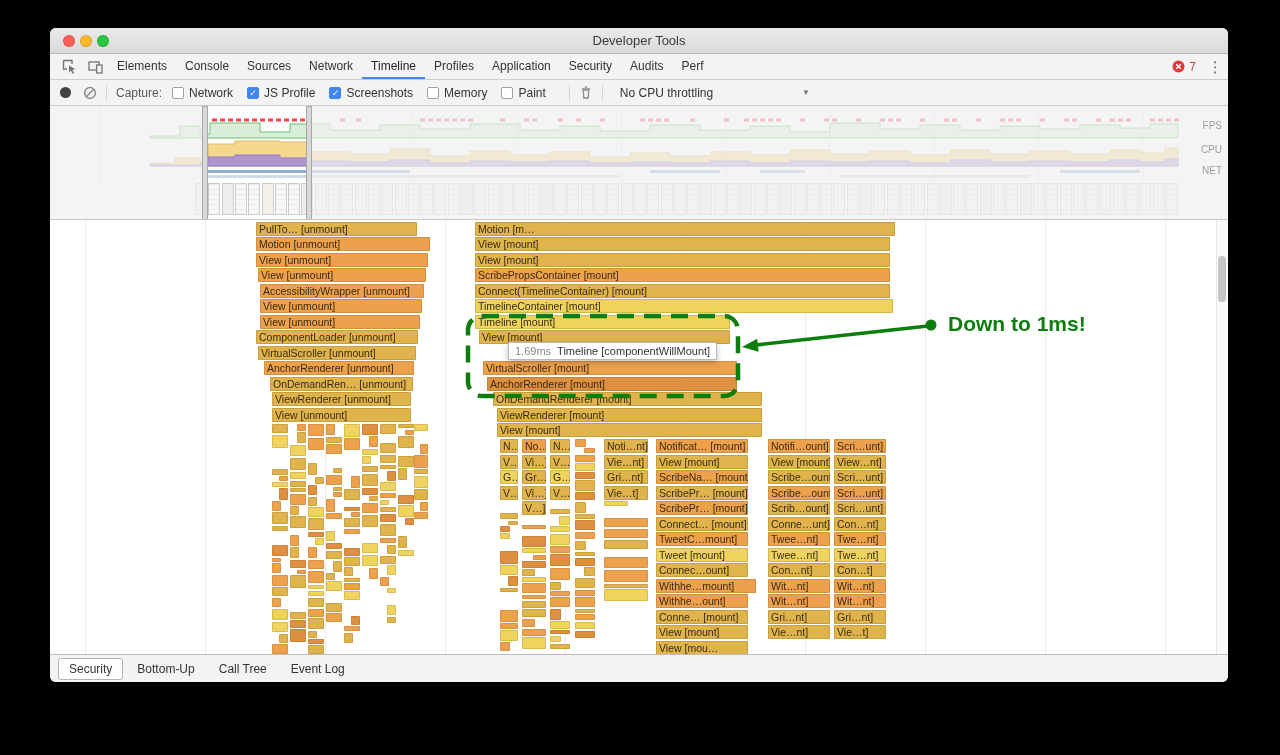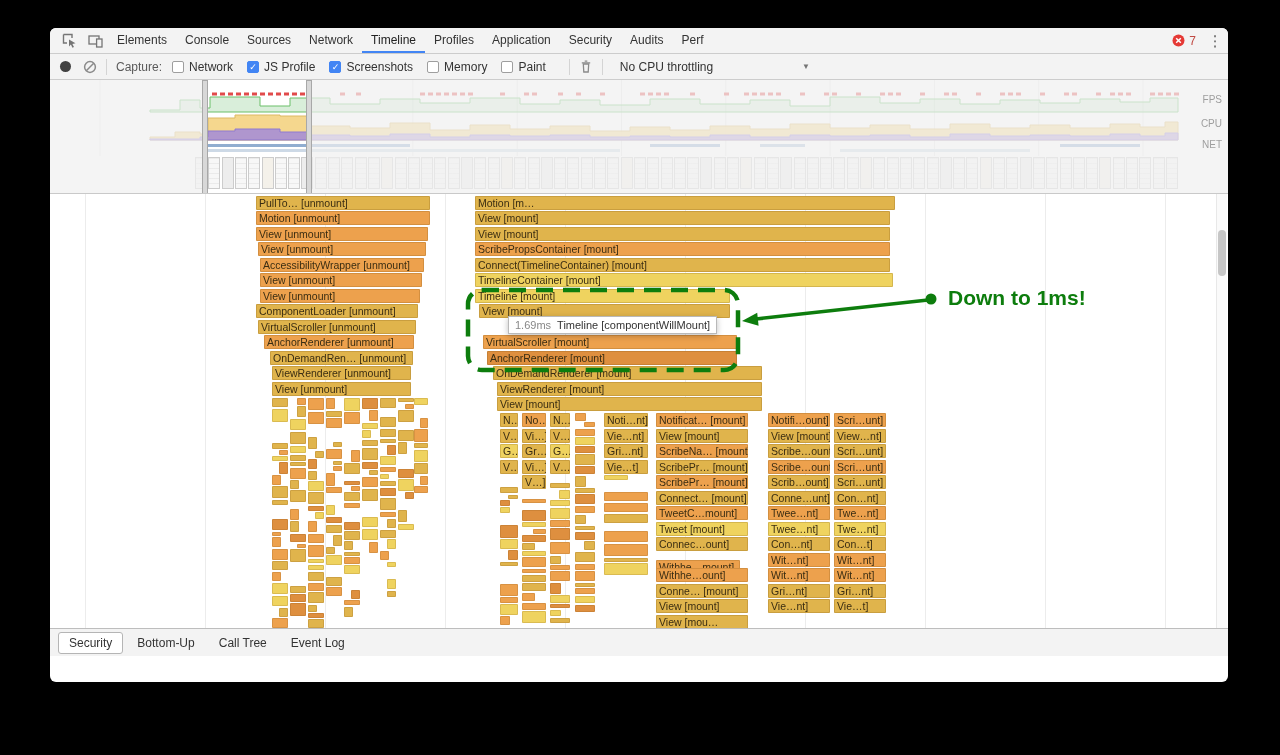--- a/index.html
+++ b/index.html
@@ -72,20 +72,26 @@
   .btab{padding:3px 10px;color:#333;white-space:nowrap;}
   .btab.selected{background:#fff;border:1px solid #b5b5b5;border-radius:3px;}
   svg{display:block;}
 </style>
 </head>
 <body>
 
 <div class="screen">
   <div class="window">
 
+    <div class="titlebar">
+      <span class="light red"></span>
+      <span class="light yellow"></span>
+      <span class="light green"></span>
+      <div class="title">Developer Tools</div>
+    </div>
 
     <div class="tabbar">
       <span class="icon-btn">
         <svg width="15" height="15" viewBox="0 0 15 15">
             <path d="M1.5 1.5 H10 V5 M1.5 1.5 V10 H5" fill="none" stroke="#757575" stroke-width="1.4"></path>
             <polygon points="7,6.5 13.5,10.3 10.4,10.9 12,14 10.4,14.7 8.9,11.6 7,13.5" fill="#757575"></polygon>
           </svg>
       </span>
       <span class="icon-btn">
         <svg width="15" height="14" viewBox="0 0 15 14">
@@ -351,21 +357,21 @@
     <div class="gridline" style="left: 35px;"></div>
         <div class="gridline" style="left: 155px;"></div>
         <div class="gridline" style="left: 275px;"></div>
         <div class="gridline" style="left: 395px;"></div>
         <div class="gridline" style="left: 515px;"></div>
         <div class="gridline" style="left: 635px;"></div>
         <div class="gridline" style="left: 755px;"></div>
         <div class="gridline" style="left: 875px;"></div>
         <div class="gridline" style="left: 995px;"></div>
         <div class="gridline" style="left: 1115px;"></div>
-        <div class="fbar" style="left: 206px; top: 2px; width: 174px; background: rgb(224, 180, 76);">PullTo… [unmount]</div>
+        <div class="fbar" style="left: 206px; top: 2px; width: 161px; background: rgb(224, 180, 76);">PullTo… [unmount]</div>
         <div class="fbar" style="left: 206px; top: 17px; width: 174px; background: rgb(237, 161, 77);">Motion [unmount]</div>
         <div class="fbar" style="left: 206px; top: 33px; width: 172px; background: rgb(237, 161, 77);">View [unmount]</div>
         <div class="fbar" style="left: 208px; top: 48px; width: 168px; background: rgb(237, 161, 77);">View [unmount]</div>
         <div class="fbar" style="left: 210px; top: 64px; width: 164px; background: rgb(237, 161, 77);">AccessibilityWrapper [unmount]</div>
         <div class="fbar" style="left: 210px; top: 79px; width: 162px; background: rgb(237, 161, 77);">View [unmount]</div>
         <div class="fbar" style="left: 210px; top: 95px; width: 160px; background: rgb(237, 161, 77);">View [unmount]</div>
         <div class="fbar" style="left: 206px; top: 110px; width: 162px; background: rgb(224, 180, 76);">ComponentLoader [unmount]</div>
         <div class="fbar" style="left: 208px; top: 126px; width: 158px; background: rgb(224, 180, 76);">VirtualScroller [unmount]</div>
         <div class="fbar" style="left: 214px; top: 141px; width: 150px; background: rgb(237, 161, 77);">AnchorRenderer [unmount]</div>
         <div class="fbar" style="left: 220px; top: 157px; width: 143px; background: rgb(224, 180, 76);">OnDemandRen… [unmount]</div>
@@ -421,21 +427,21 @@
         <div class="fbar" style="left: 784px; top: 297px; width: 52px; background: rgb(224, 180, 76);">Con…nt]</div>
         <div class="fbar" style="left: 606px; top: 312px; width: 92px; background: rgb(237, 161, 77);">TweetC…mount]</div>
         <div class="fbar" style="left: 718px; top: 312px; width: 62px; background: rgb(237, 161, 77);">Twee…nt]</div>
         <div class="fbar" style="left: 784px; top: 312px; width: 52px; background: rgb(237, 161, 77);">Twe…nt]</div>
         <div class="fbar" style="left: 606px; top: 328px; width: 92px; background: rgb(239, 211, 95);">Tweet [mount]</div>
         <div class="fbar" style="left: 718px; top: 328px; width: 62px; background: rgb(239, 211, 95);">Twee…nt]</div>
         <div class="fbar" style="left: 784px; top: 328px; width: 52px; background: rgb(239, 211, 95);">Twe…nt]</div>
         <div class="fbar" style="left: 606px; top: 343px; width: 92px; background: rgb(224, 180, 76);">Connec…ount]</div>
         <div class="fbar" style="left: 718px; top: 343px; width: 62px; background: rgb(224, 180, 76);">Con…nt]</div>
         <div class="fbar" style="left: 784px; top: 343px; width: 52px; background: rgb(224, 180, 76);">Con…t]</div>
-        <div class="fbar" style="left: 606px; top: 359px; width: 84px; background: rgb(237, 161, 77); margin-top: 7px;">Withhe…mount]</div>
+        <div class="fbar" style="left: 606px; top: 359px; width: 100px; background: rgb(237, 161, 77);">Withhe…mount]</div>
         <div class="fbar" style="left: 718px; top: 359px; width: 62px; background: rgb(237, 161, 77);">Wit…nt]</div>
         <div class="fbar" style="left: 784px; top: 359px; width: 52px; background: rgb(237, 161, 77);">Wit…nt]</div>
         <div class="fbar" style="left: 606px; top: 374px; width: 92px; background: rgb(237, 161, 77);">Withhe…ount]</div>
         <div class="fbar" style="left: 718px; top: 374px; width: 62px; background: rgb(237, 161, 77);">Wit…nt]</div>
         <div class="fbar" style="left: 784px; top: 374px; width: 52px; background: rgb(237, 161, 77);">Wit…nt]</div>
         <div class="fbar" style="left: 606px; top: 390px; width: 92px; background: rgb(224, 180, 76);">Conne… [mount]</div>
         <div class="fbar" style="left: 718px; top: 390px; width: 62px; background: rgb(224, 180, 76);">Gri…nt]</div>
         <div class="fbar" style="left: 784px; top: 390px; width: 52px; background: rgb(224, 180, 76);">Gri…nt]</div>
         <div class="fbar" style="left: 606px; top: 405px; width: 92px; background: rgb(224, 180, 76);">View [mount]</div>
         <div class="fbar" style="left: 718px; top: 405px; width: 62px; background: rgb(224, 180, 76);">Vie…nt]</div>

